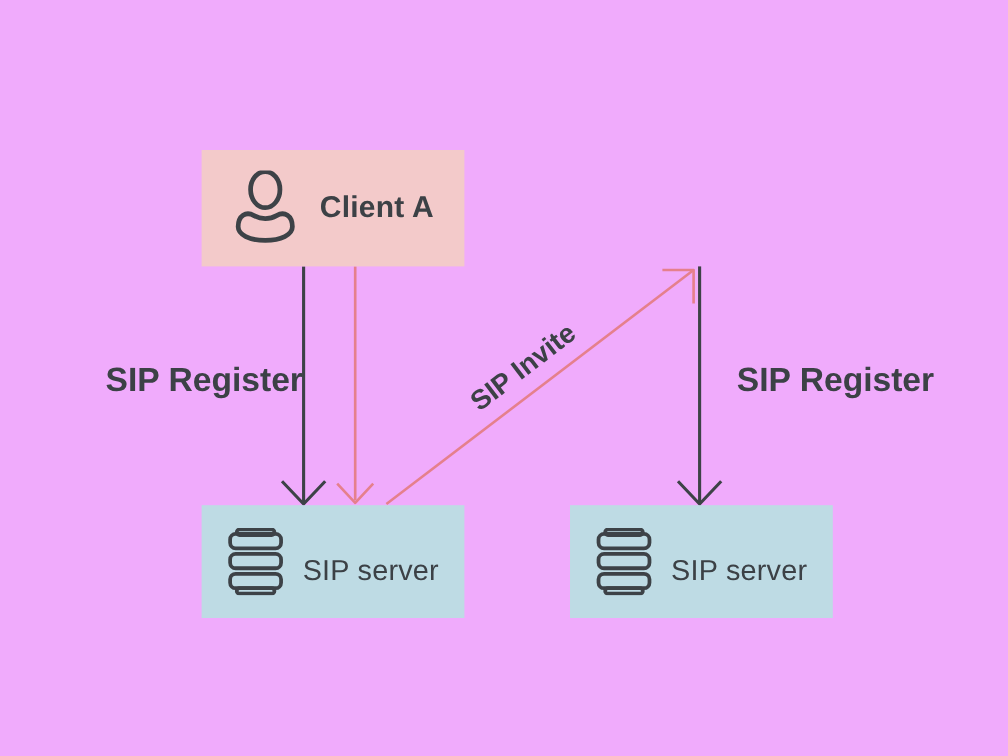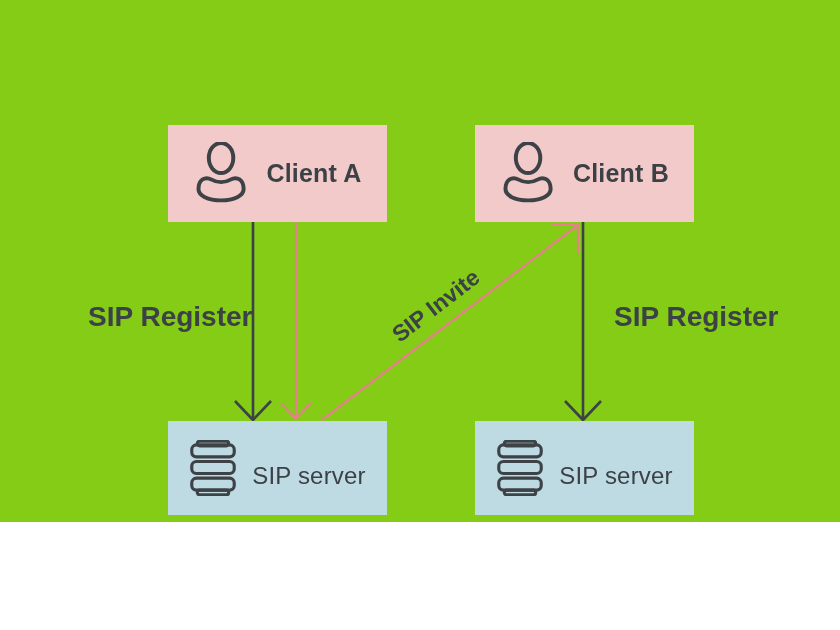--- a/index.html
+++ b/index.html
@@ -1,19 +1,19 @@
 <!DOCTYPE html>
 <html><head>
 <meta charset="utf-8">
 <style>
   html,body{margin:0;padding:0;background:#ffffff;}
   .canvas{
     position:relative;
-    width:840px;height:522px;
-    background:#84cc16;
+    width:840px;height:630px;
+    background:#f0abfc;
     font-family:"Liberation Sans", sans-serif;
     overflow:hidden;
   }
   .node{
     position:absolute;
     display:flex;
     align-items:center;
     justify-content:center;
     gap:15px;
   }
@@ -95,29 +95,20 @@
   <div class="node client" id="client-a">
     <span class="icon">
       <svg width="58" height="64" viewBox="0 0 60 68" fill="none" stroke="#3d4247" stroke-width="4.2" stroke-linejoin="round">
         <ellipse cx="29" cy="17" rx="13" ry="16"></ellipse>
         <path d="M5 50 C5 40 12 36 19 40 C25 43.5 33 43.5 39 40 C46 36 53 40 53 50 C53 57 43 62 29 62 C15 62 5 57 5 50 Z"></path>
       </svg>
     </span>
     <span class="node-label">Client A</span>
   </div>
 
-  <div class="node client" id="client-b">
-    <span class="icon">
-      <svg width="58" height="64" viewBox="0 0 60 68" fill="none" stroke="#3d4247" stroke-width="4.2" stroke-linejoin="round">
-        <ellipse cx="29" cy="17" rx="13" ry="16"></ellipse>
-        <path d="M5 50 C5 40 12 36 19 40 C25 43.5 33 43.5 39 40 C46 36 53 40 53 50 C53 57 43 62 29 62 C15 62 5 57 5 50 Z"></path>
-      </svg>
-    </span>
-    <span class="node-label">Client B</span>
-  </div>
 
   <div class="node server" id="server-left">
     <span class="icon">
       <svg width="48" height="56" viewBox="0 0 52 60" fill="none" stroke="#3d4247" stroke-width="3.4" stroke-linejoin="round">
         <rect x="9" y="1" width="34" height="5" rx="2.5"></rect>
         <rect x="3" y="5" width="46" height="13" rx="5"></rect>
         <rect x="3" y="23" width="46" height="13" rx="5"></rect>
         <rect x="3" y="41" width="46" height="13" rx="5"></rect>
         <rect x="9" y="54" width="34" height="5" rx="2.5"></rect>
       </svg>

